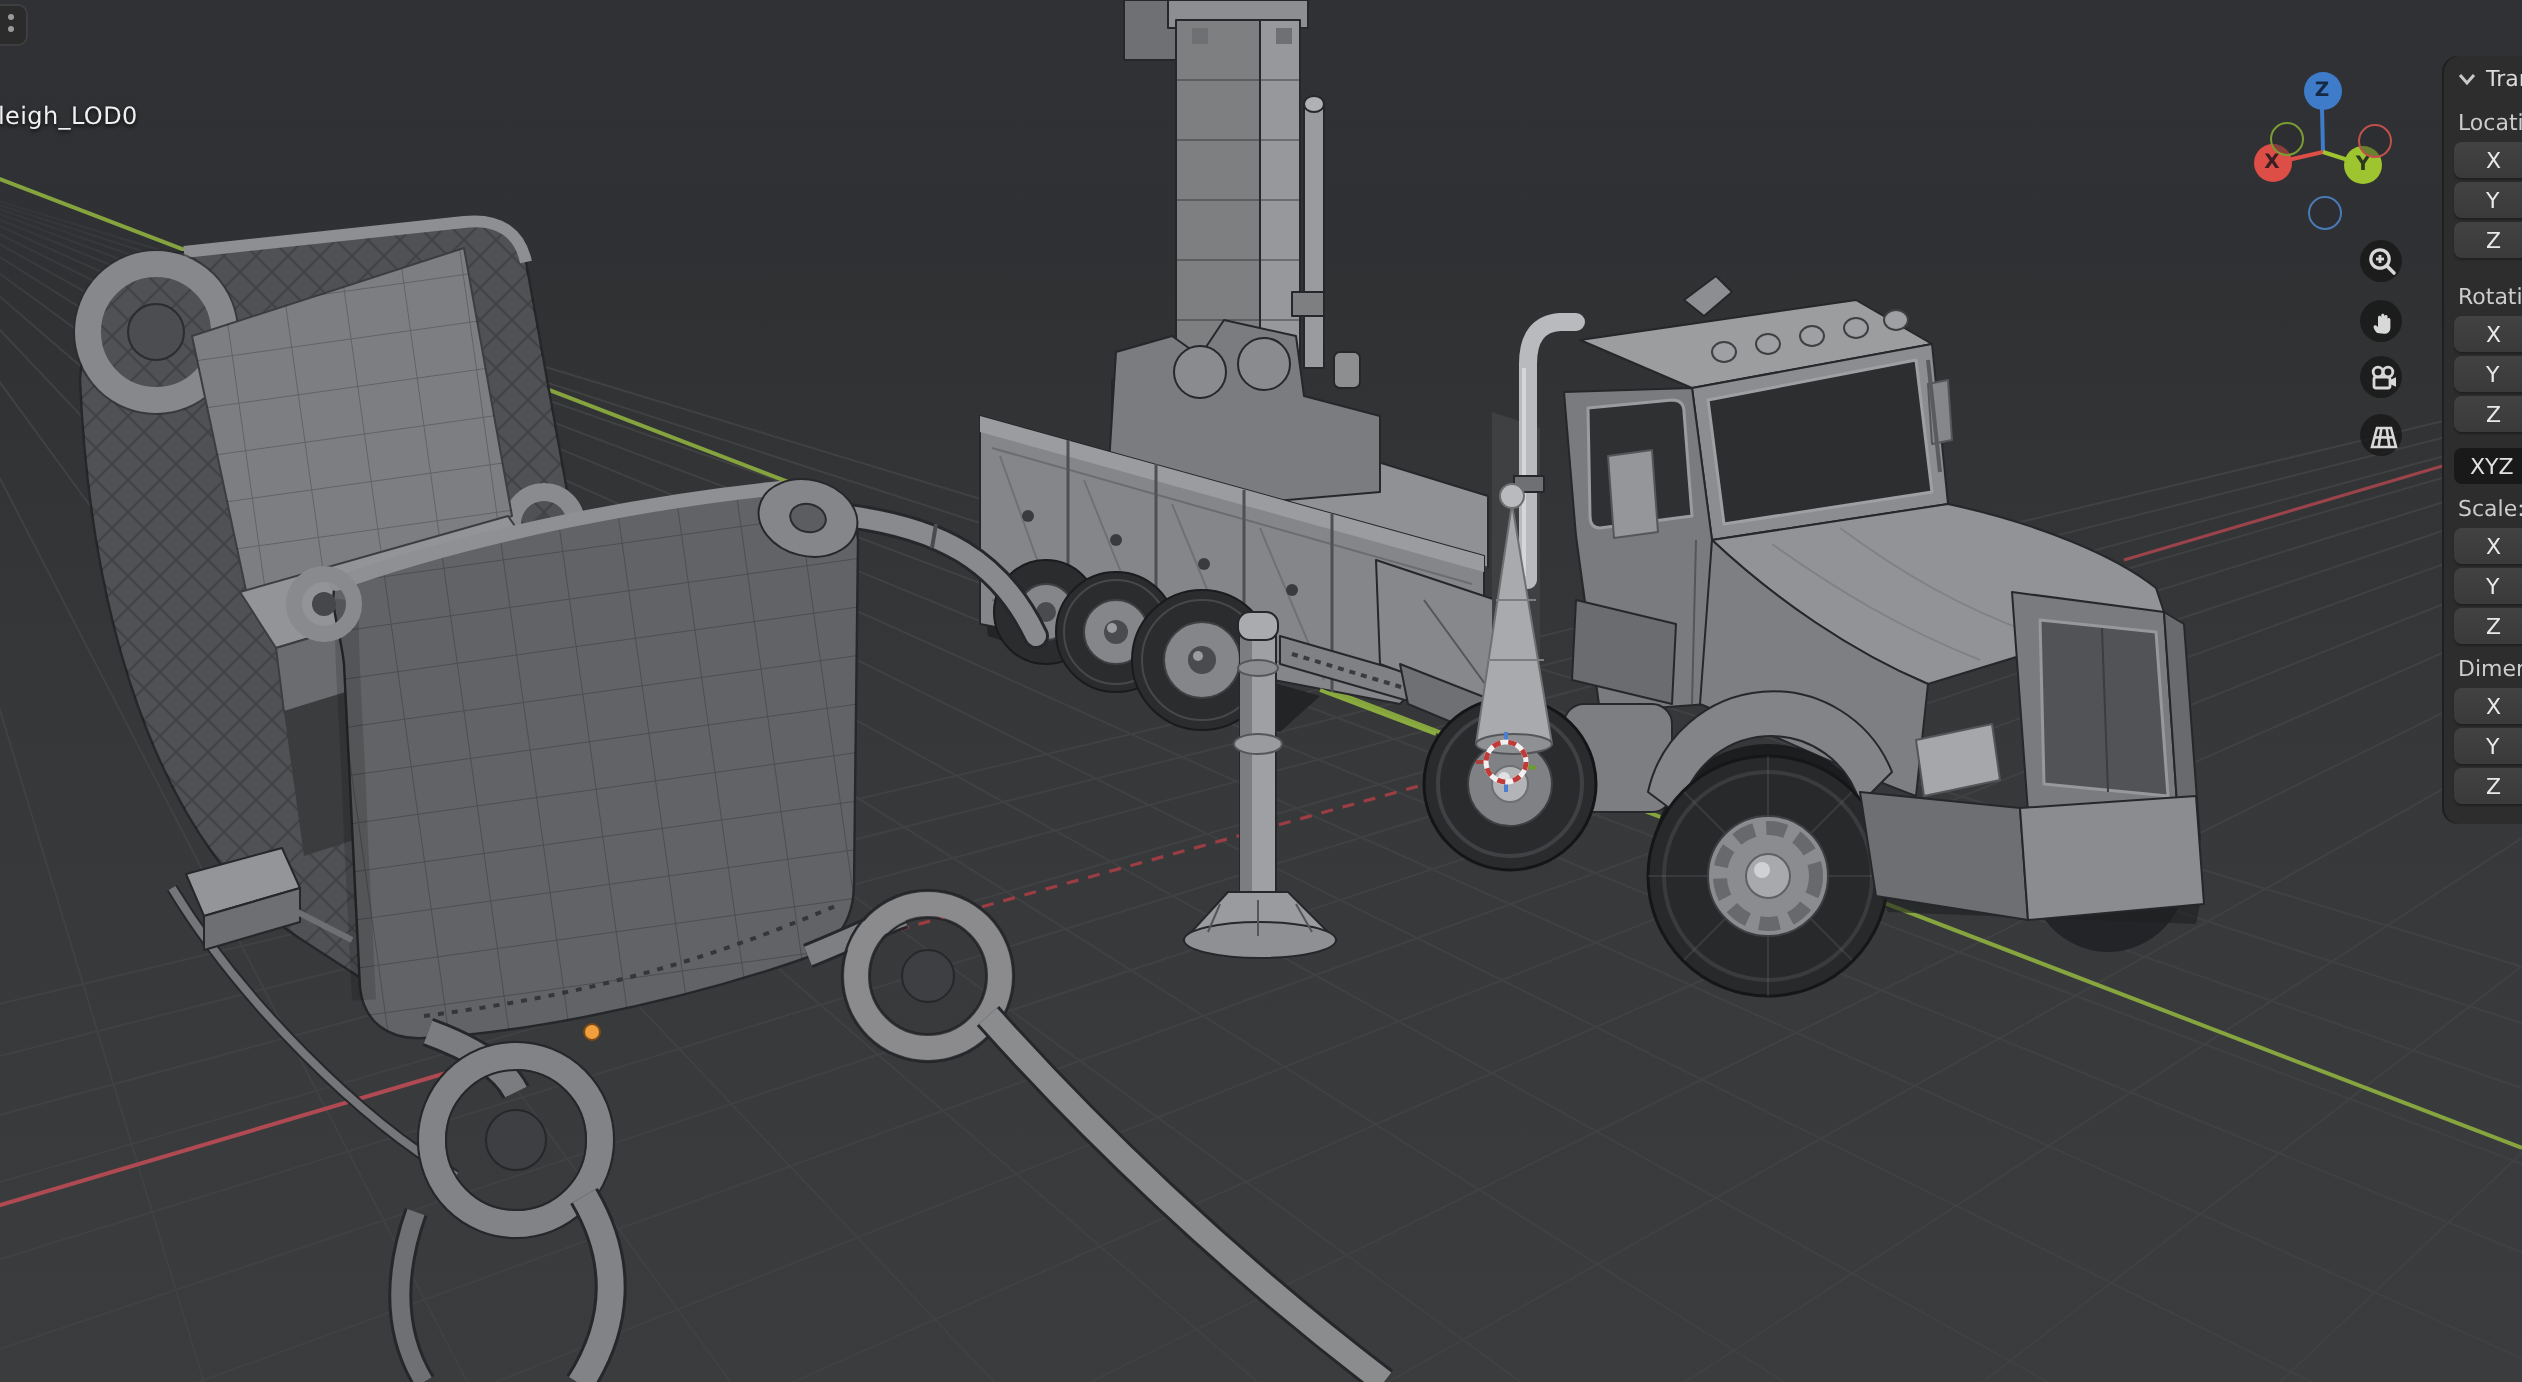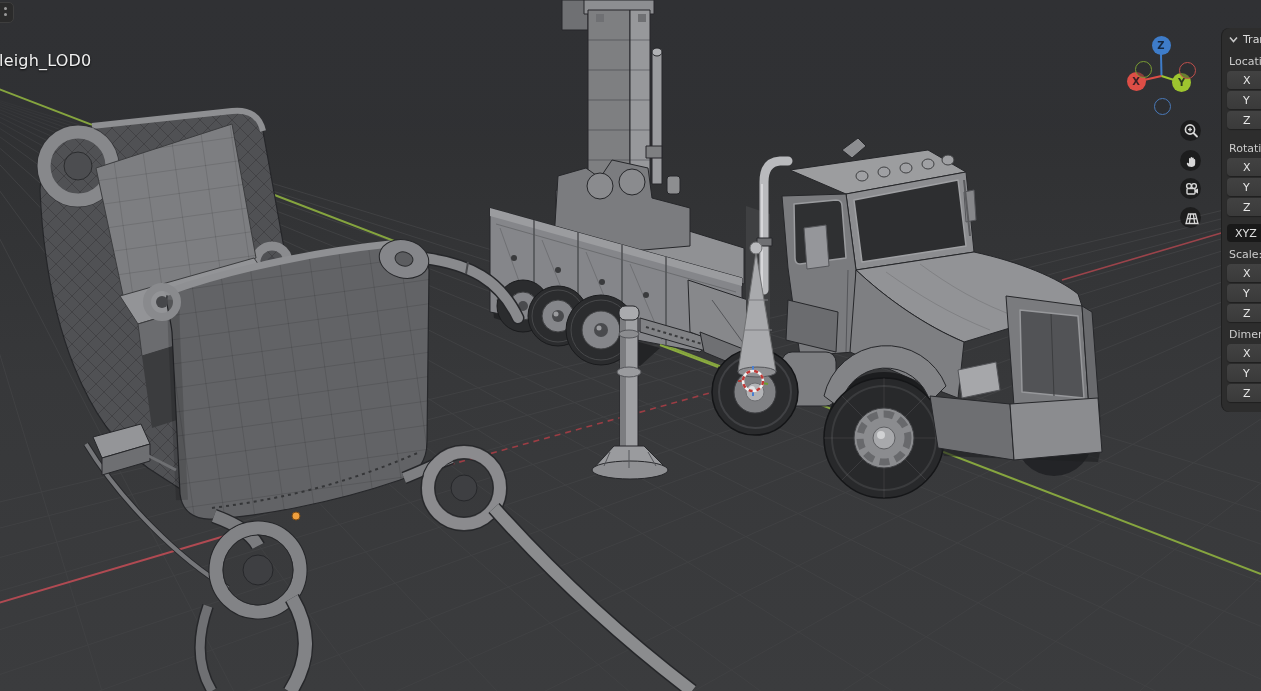--- a/index.html
+++ b/index.html
@@ -8,21 +8,21 @@
          font-family:"DejaVu Sans", sans-serif;}
   svg{display:block}
   #scene{position:absolute;left:0;top:0;}
 
   
   .corner-frag{position:absolute;left:-10px;top:2px;width:22px;height:19px;background:#2b2b2b;
                border:1px solid #3e3e3e;border-radius:5px;}
   .corner-frag span{position:absolute;width:3px;height:3px;border-radius:50%;background:#9a9a9a;left:13px;}
   .corner-frag span:nth-child(1){top:4px}
   .corner-frag span:nth-child(2){top:10px}
-  .obj-label{position:absolute;left:-1px;top:51px;font-size:16px;color:#f0f0f0;
+  .obj-label{position:absolute;left:-1px;top:51px;font-size:12px;color:#f0f0f0;
              text-shadow:0 1px 2px rgba(0,0,0,.85);letter-spacing:.2px;white-space:nowrap;}
 
   
   .gizmo{position:absolute;left:1118px;top:28px;width:92px;height:92px;}
   .gz{position:absolute;border-radius:50%;display:flex;align-items:center;justify-content:center;
       font-size:10px;font-weight:bold;color:rgba(12,18,28,.78);cursor:pointer;}
   .gz.solid{width:19px;height:19px;}
   .gz.hollow{width:15px;height:15px;background:rgba(42,44,46,.45);}
 
   

